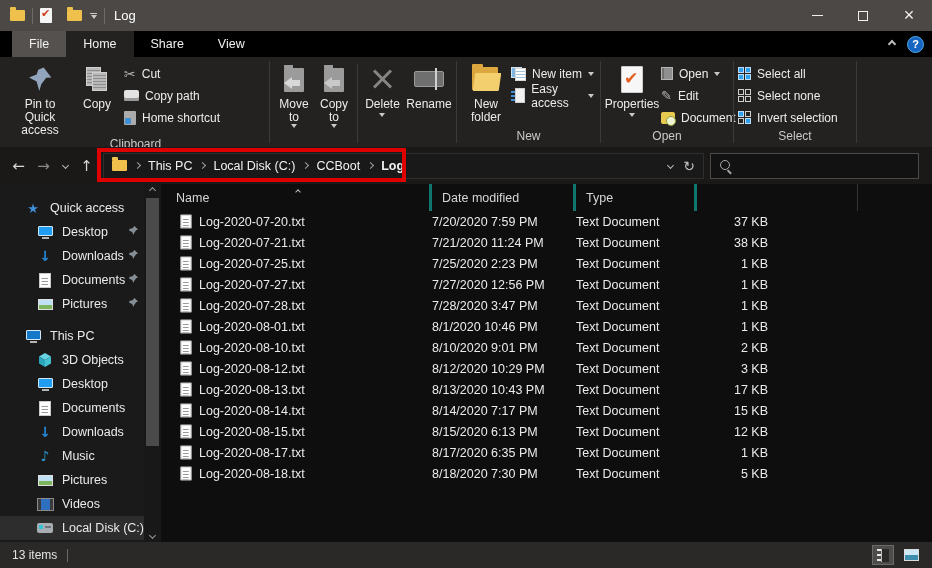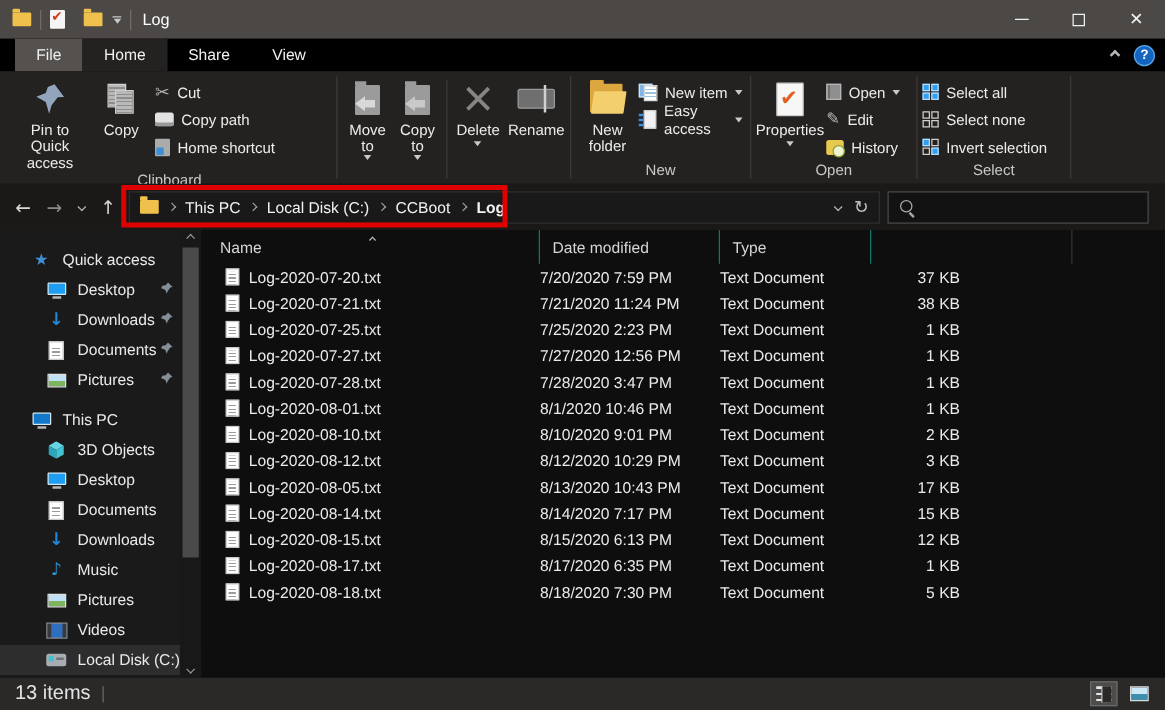--- a/index.html
+++ b/index.html
@@ -127,32 +127,32 @@
   .sb-pin { margin-left:auto; margin-right:22px; opacity:.85; }
   .sb-scroll { position:absolute; top:0; right:0; bottom:0; width:17px; background:#181818; }
   .sb-scroll .thumb { position:absolute; left:2px; right:2px; top:14px; height:248px; background:#4a4a4a; }
   .sb-scroll .arr { position:absolute; left:0; right:0; height:13px; display:flex; align-items:center; justify-content:center; }
   .sb-scroll .arr.up { top:0; } .sb-scroll .arr.dn { bottom:0; }
   .sb-scroll .chev { width:5px; height:5px; }
 
   .filelist { flex:1; background:#0e0e0e; position:relative; font-size:12.5px; }
   .fl-grid { display:grid; grid-template-columns:271px 144px 121px 81px 1fr; align-items:center; }
   .fl-header { height:27px; color:#d6d6d6; position:relative; border-bottom:0; }
-  .fl-header .hcell { height:100%; display:flex; align-items:center; padding-left:10px; border-right:1px solid #0f766e; cursor:default; }
+  .fl-header .hcell { height:100%; display:flex; align-items:center; padding-left:10px; border-right:3px solid #0f766e; cursor:default; }
   .fl-header .hcell.first { padding-left:15px; }
   .fl-header .hpad { border-right:1px solid #333; height:100%; }
   .sort-caret { position:absolute; left:135px; top:-1px; }
   .sort-caret .chev { width:4px; height:4px; border-width:1.5px; }
   .fl-row { height:21px; color:#ebebeb; cursor:default; }
   .fl-row .name { display:flex; align-items:center; gap:7px; padding-left:19px; white-space:nowrap; }
   .fl-row .name .ic-docfile { transform:scale(.9); }
   .fl-row .size { text-align:right; padding-right:10px; }
 
   
-  .statusbar { height:26px; background:#2a2928; display:flex; align-items:center; padding:0 10px 0 12px; font-size:16px; color:#e3e3e3; }
+  .statusbar { height:26px; background:#2a2928; display:flex; align-items:center; padding:0 10px 0 12px; font-size:12px; color:#e3e3e3; }
   .st-sep { width:1px; height:13px; background:#6a6a6a; margin-left:10px; }
   .st-right { margin-left:auto; display:flex; align-items:center; gap:6px; }
   .view-btn { width:22px; height:20px; display:flex; align-items:center; justify-content:center; }
   .view-btn.active { background:#4d4c4b; border:1px solid #6a6a6a; }
   .ic-details { width:12px; height:13px; background:repeating-linear-gradient(to bottom,#e8e8e8 0,#e8e8e8 2px,transparent 2px,transparent 5px); box-shadow:inset -7px 0 0 #2a2928, inset -8px 0 0 #bdbdbd; }
   .ic-thumb { width:15px; height:12px; border:1px solid #dcdcdc; background:linear-gradient(to bottom,#cde9f7 0 50%,#3e8fae 50% 100%); }
 
   .arrow { font-family:"DejaVu Sans",sans-serif; }
 </style>
 </head>
@@ -324,21 +324,21 @@
             <span class="ic-open-sm"></span>
             <span>Open</span>
               <span class="caret-d"></span>
           </div>
           <div class="smallbtn">
             <span class="glyph-gray arrow" style="font-size:13px">✎</span>
             <span>Edit</span>
           </div>
           <div class="smallbtn">
             <span class="ic-history"></span>
-            <span>History</span>
+            <span>Document</span>
           </div>
         </div>
       </div>
       <div class="rlabel">Open</div>
     </div>
     <div class="rsep"></div>
 
     <div class="rgroup" style="width:118px">
       <div class="rbody">
         <div class="smallcol" style="padding-left:2px">
@@ -615,21 +615,21 @@
             </div>
     <div>8/12/2020 10:29 PM</div>
     <div>Text Document</div>
     <div class="size">3 KB</div>
     <div></div>
   </div>
 
   <div class="fl-grid fl-row">
     <div class="name">
               <span class="ic-docfile"></span>
-              <span>Log-2020-08-05.txt</span>
+              <span>Log-2020-08-13.txt</span>
             </div>
     <div>8/13/2020 10:43 PM</div>
     <div>Text Document</div>
     <div class="size">17 KB</div>
     <div></div>
   </div>
 
   <div class="fl-grid fl-row">
     <div class="name">
               <span class="ic-docfile"></span>

